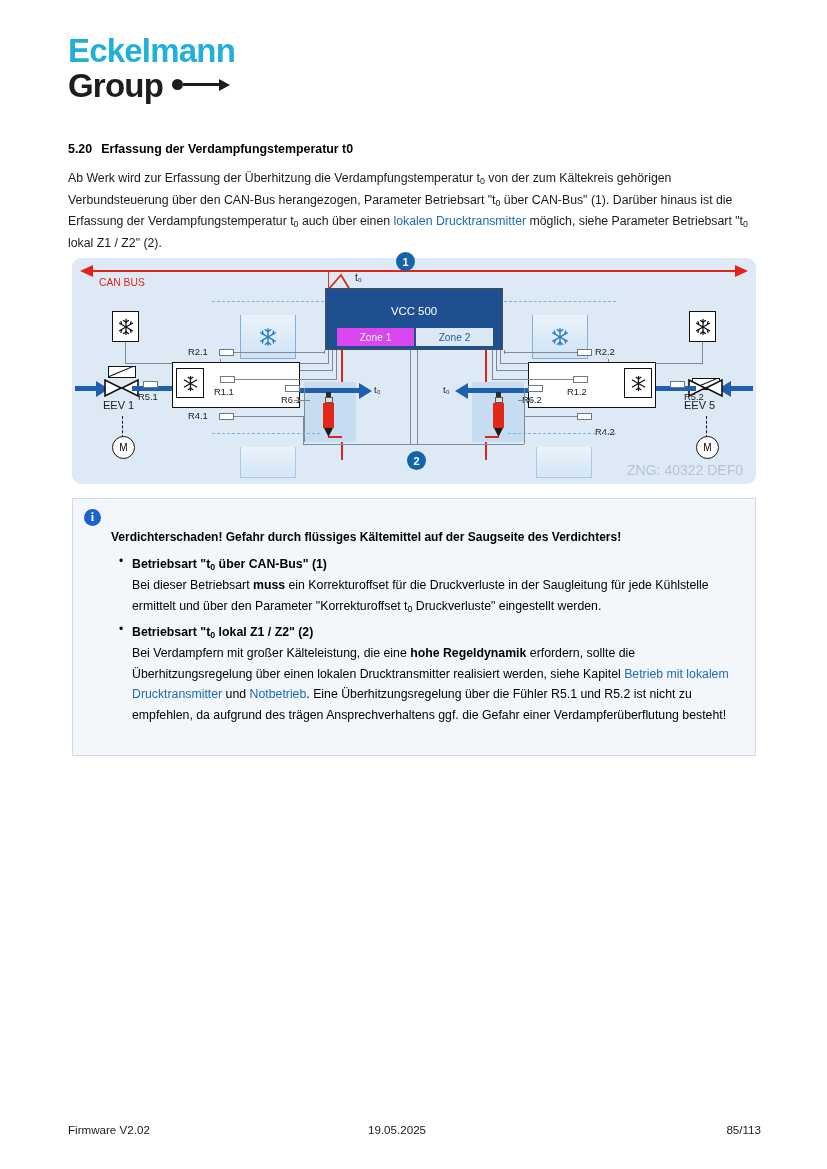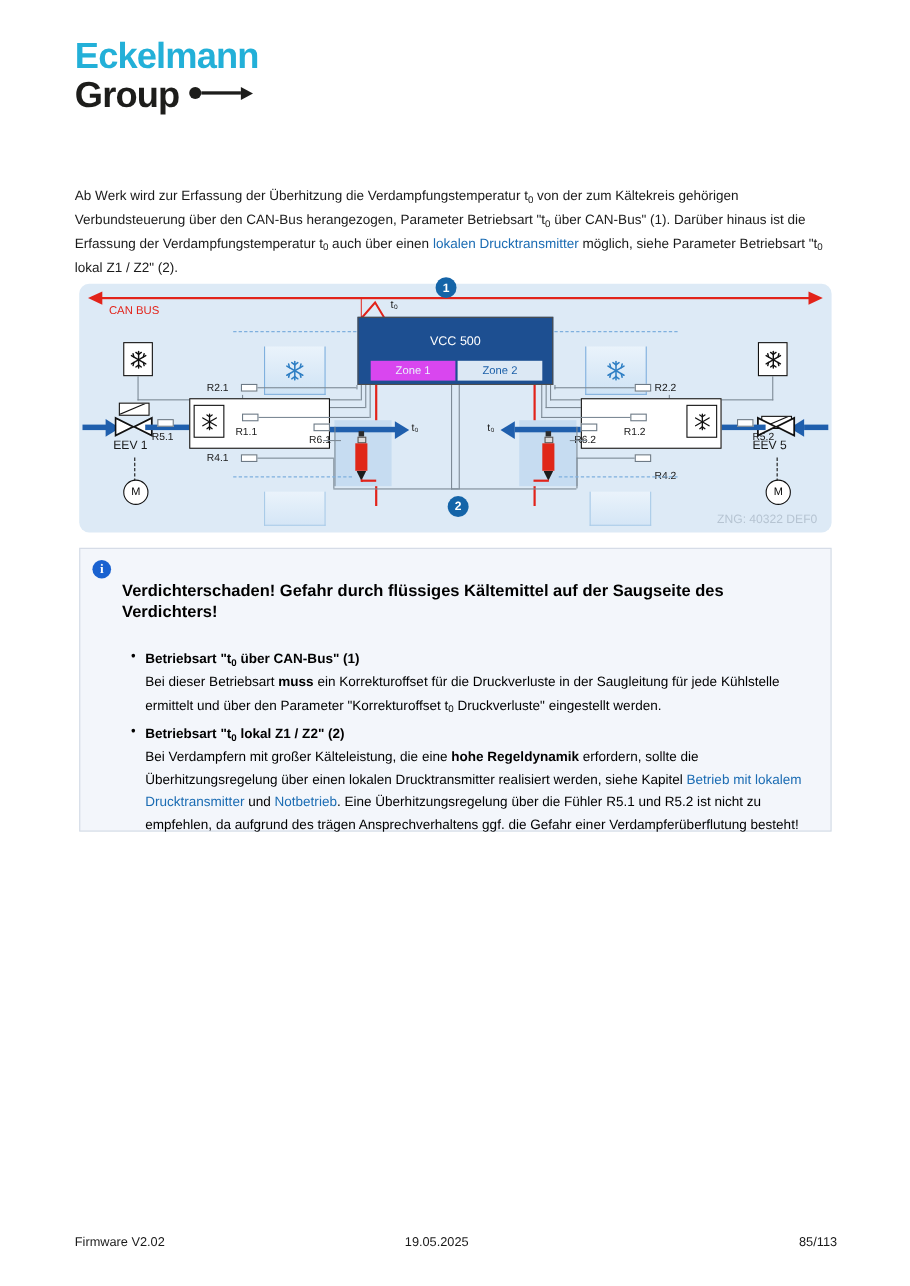--- a/index.html
+++ b/index.html
@@ -307,21 +307,21 @@
   }
   .pt-cap { width: 5px; height: 5px; background:#2b2b2b; margin:0 auto; }
   .pt-neck { width: 8px; height: 6px; background:#dcdcdc; border:1px solid #555; box-sizing:border-box; margin:0 auto;}
   .pt-body { width: 11px; height: 25px; background:#e02718; }
   .pt-tip { width: 9px; height: 9px; background:#1b1b1b; margin: 0 auto; clip-path: polygon(0 0,100% 0,50% 100%); }
 
   .t0-small { font-size: 9.5px; color:#1a1a1a; }
 
   .zng {
     right: 13px; bottom: 6px;
-    font-size: 11px;
+    font-size: 14px;
     color: #b6c4d2;
     white-space: nowrap;
   }
   .eev-label { font-size: 11px; color:#1a1a1a; white-space: nowrap; }
 
   
   .notice {
     position: absolute;
     left: 72px;
     top: 498px;
@@ -349,24 +349,24 @@
     position: absolute;
     left: 38px; top: 29px;
     width: 628px;
   }
   .notice-title {
     font-size: 17.5px;
     color: #1a1a1a;
     margin-bottom: 13px;
   }
   .notice-lead {
-    font-size: 15px;
+    font-size: 12px;
     font-weight: bold;
     line-height: 19px;
-    margin-bottom: 24px;
+    margin-bottom: 8px;
   }
   ul.bul {
     margin: 0;
     padding-left: 21px;
     list-style: none;
   }
   ul.bul > li {
     position: relative;
     margin-bottom: 7px;
   }
@@ -412,20 +412,23 @@
     <div class="logo-line2">
       <div class="logo-group">Group</div>
       <div class="logo-arrow">
         <div class="logo-dot"></div>
         <div class="logo-shaft"></div>
         <div class="logo-head"></div>
       </div>
     </div>
   </div>
 
+  <div class="heading">
+    <span class="num">5.20</span><span>Erfassung der Verdampfungstemperatur t0</span>
+  </div>
 
   <div class="intro">
     <span>Ab Werk wird zur Erfassung der Überhitzung die Verdampfungstemperatur t</span><sub>0</sub><span> von der zum Kältekreis gehörigen Verbundsteuerung über den CAN-Bus herangezogen, Parameter Betriebsart "t</span><sub>0</sub><span> über CAN-Bus" (1). Darüber hinaus ist die Erfassung der Verdampfungstemperatur t</span><sub>0</sub><span> auch über einen </span><span class="lnk">lokalen Drucktransmitter</span><span> möglich, siehe Parameter Betriebsart "t</span><sub>0</sub><span> lokal Z1 / Z2" (2).</span>
   </div>
 
   <div class="diagram">
 
     <div class="dgm canbus-arrow-l"></div>
     <div class="dgm canbus-line"></div>
     <div class="dgm canbus-arrow-r"></div>

